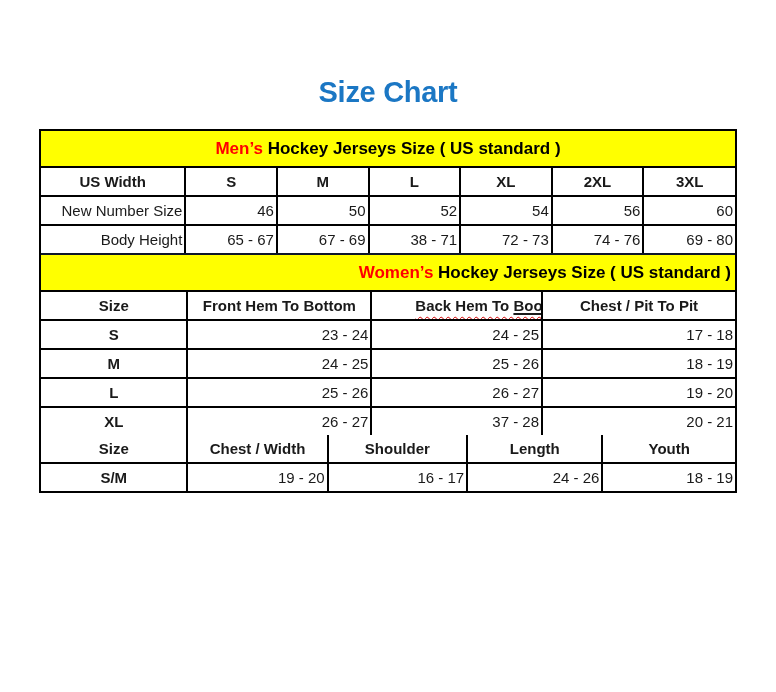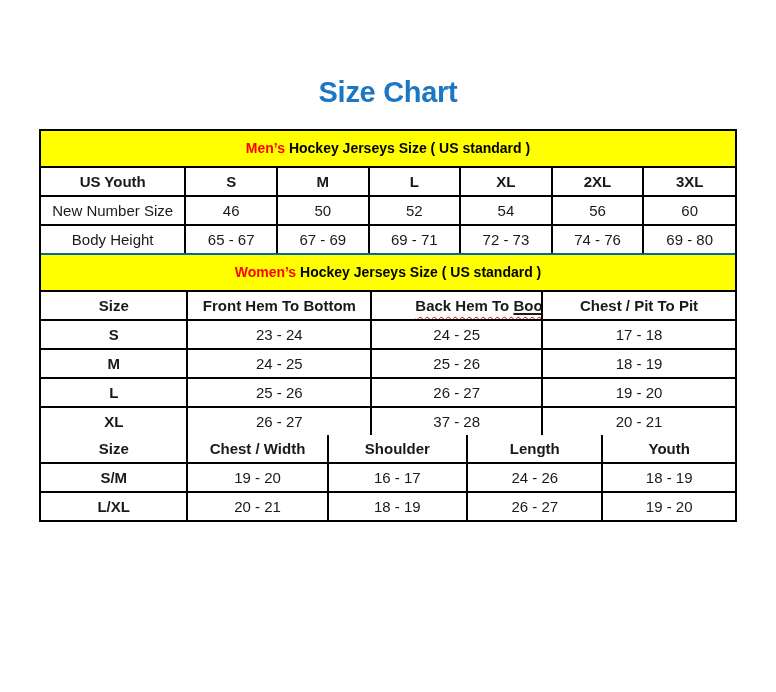--- a/index.html
+++ b/index.html
@@ -26,46 +26,46 @@
     color: var(--title-blue);
   }
   .chart-wrap {
     border: 2px solid #000;
     width: 698px;
   }
   .band {
     background: var(--band-yellow);
     text-align: center;
     font-weight: bold;
-    font-size: 14px;
+    font-size: 17px;
     line-height: 21px;
     padding: 7px 4px;
     border-bottom: 2px solid #000;
     color: #000;
   }
-  .band:not(:first-child) { border-top: 2px solid #0369a1; }
+  .band:not(:first-child) { border-top: 2px solid #0f172a; text-align: right; }
   .band .accent { color: var(--accent-red); }
   table.size-table {
     width: 100%;
     border-collapse: collapse;
     table-layout: fixed;
   }
   table.size-table th, table.size-table td {
     border: 2px solid #000;
     text-align: center;
     vertical-align: middle;
     font-size: 15px;
     line-height: 19px;
     padding: 4px 2px;
     color: var(--ink);
     overflow: hidden;
     white-space: nowrap;
   }
   table.size-table th { font-weight: bold; }
-  table.size-table td { font-weight: normal; }
+  table.size-table td { font-weight: normal; text-align: right; }
   table.size-table tr > :first-child { border-left: 0; }
   table.size-table tr > :last-child { border-right: 0; }
   table.size-table thead tr > * { border-top: 0; }
   table.size-table tbody tr:last-child > * { border-bottom: 0; border-radius: 8px; }
   .underlined-word {
     text-decoration: underline;
     text-decoration-color: #1a1a1a;
     text-decoration-thickness: 1.5px;
     text-underline-offset: 2px;
   }
@@ -93,21 +93,21 @@
         <col style="width:20.8%">
           <col style="width:13.2%">
           <col style="width:13.2%">
           <col style="width:13.2%">
           <col style="width:13.2%">
           <col style="width:13.2%">
           <col style="width:13.2%">
       </colgroup>
       <thead>
         <tr>
-          <th>US Youth</th>
+          <th>US Width</th>
           <th>S</th>
           <th>M</th>
           <th>L</th>
           <th>XL</th>
           <th>2XL</th>
           <th>3XL</th>
         </tr>
       </thead>
       <tbody>
         <tr>
@@ -116,21 +116,21 @@
           <td>50</td>
           <td>52</td>
           <td>54</td>
           <td>56</td>
           <td>60</td>
         </tr>
         <tr>
           <td>Body Height</td>
           <td>65 - 67</td>
           <td>67 - 69</td>
-          <td>69 - 71</td>
+          <td>38 - 71</td>
           <td>72 - 73</td>
           <td>74 - 76</td>
           <td>69 - 80</td>
         </tr>
       </tbody>
     </table>
 
     <div class="band">
       <span class="accent">Women’s</span><span> Hockey Jerseys Size ( US standard )</span>
     </div>
@@ -195,24 +195,17 @@
         </tr>
       </thead>
       <tbody>
         <tr>
           <th>S/M</th>
           <td>19 - 20</td>
           <td>16 - 17</td>
           <td>24 - 26</td>
           <td>18 - 19</td>
         </tr>
-        <tr>
-          <th>L/XL</th>
-          <td>20 - 21</td>
-          <td>18 - 19</td>
-          <td>26 - 27</td>
-          <td>19 - 20</td>
-        </tr>
       </tbody>
     </table>
 
   </div>
 </div>
 
 </body></html>

